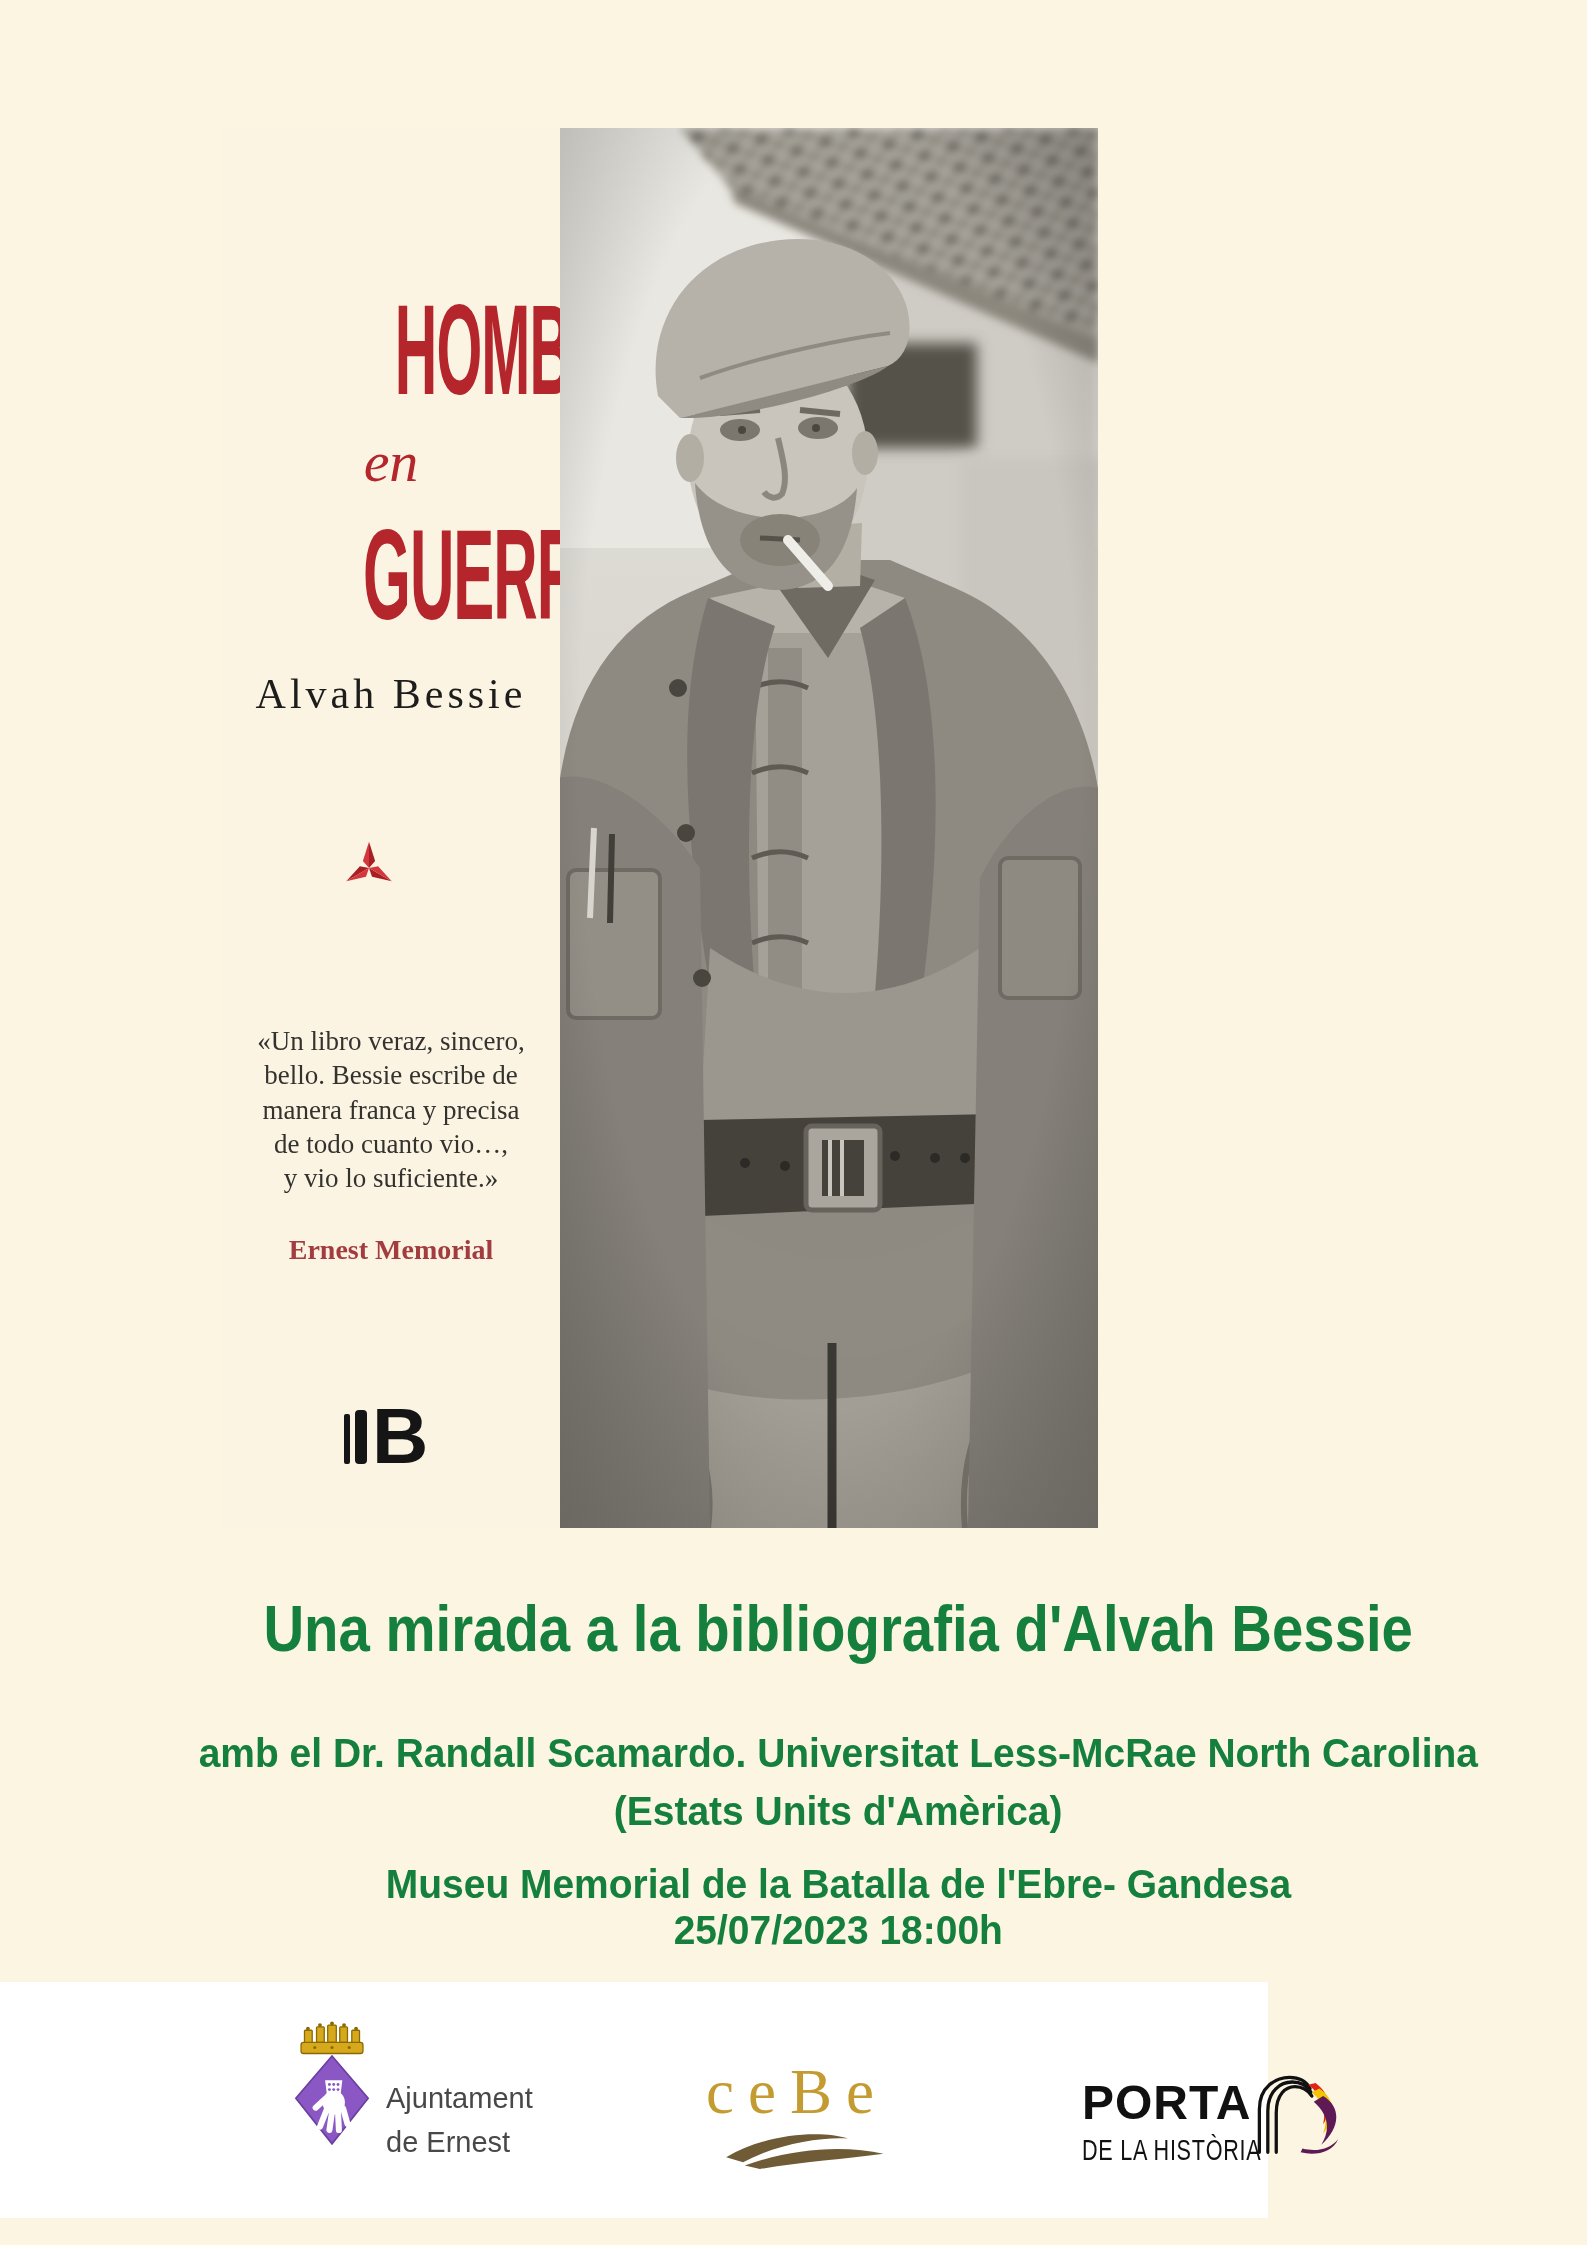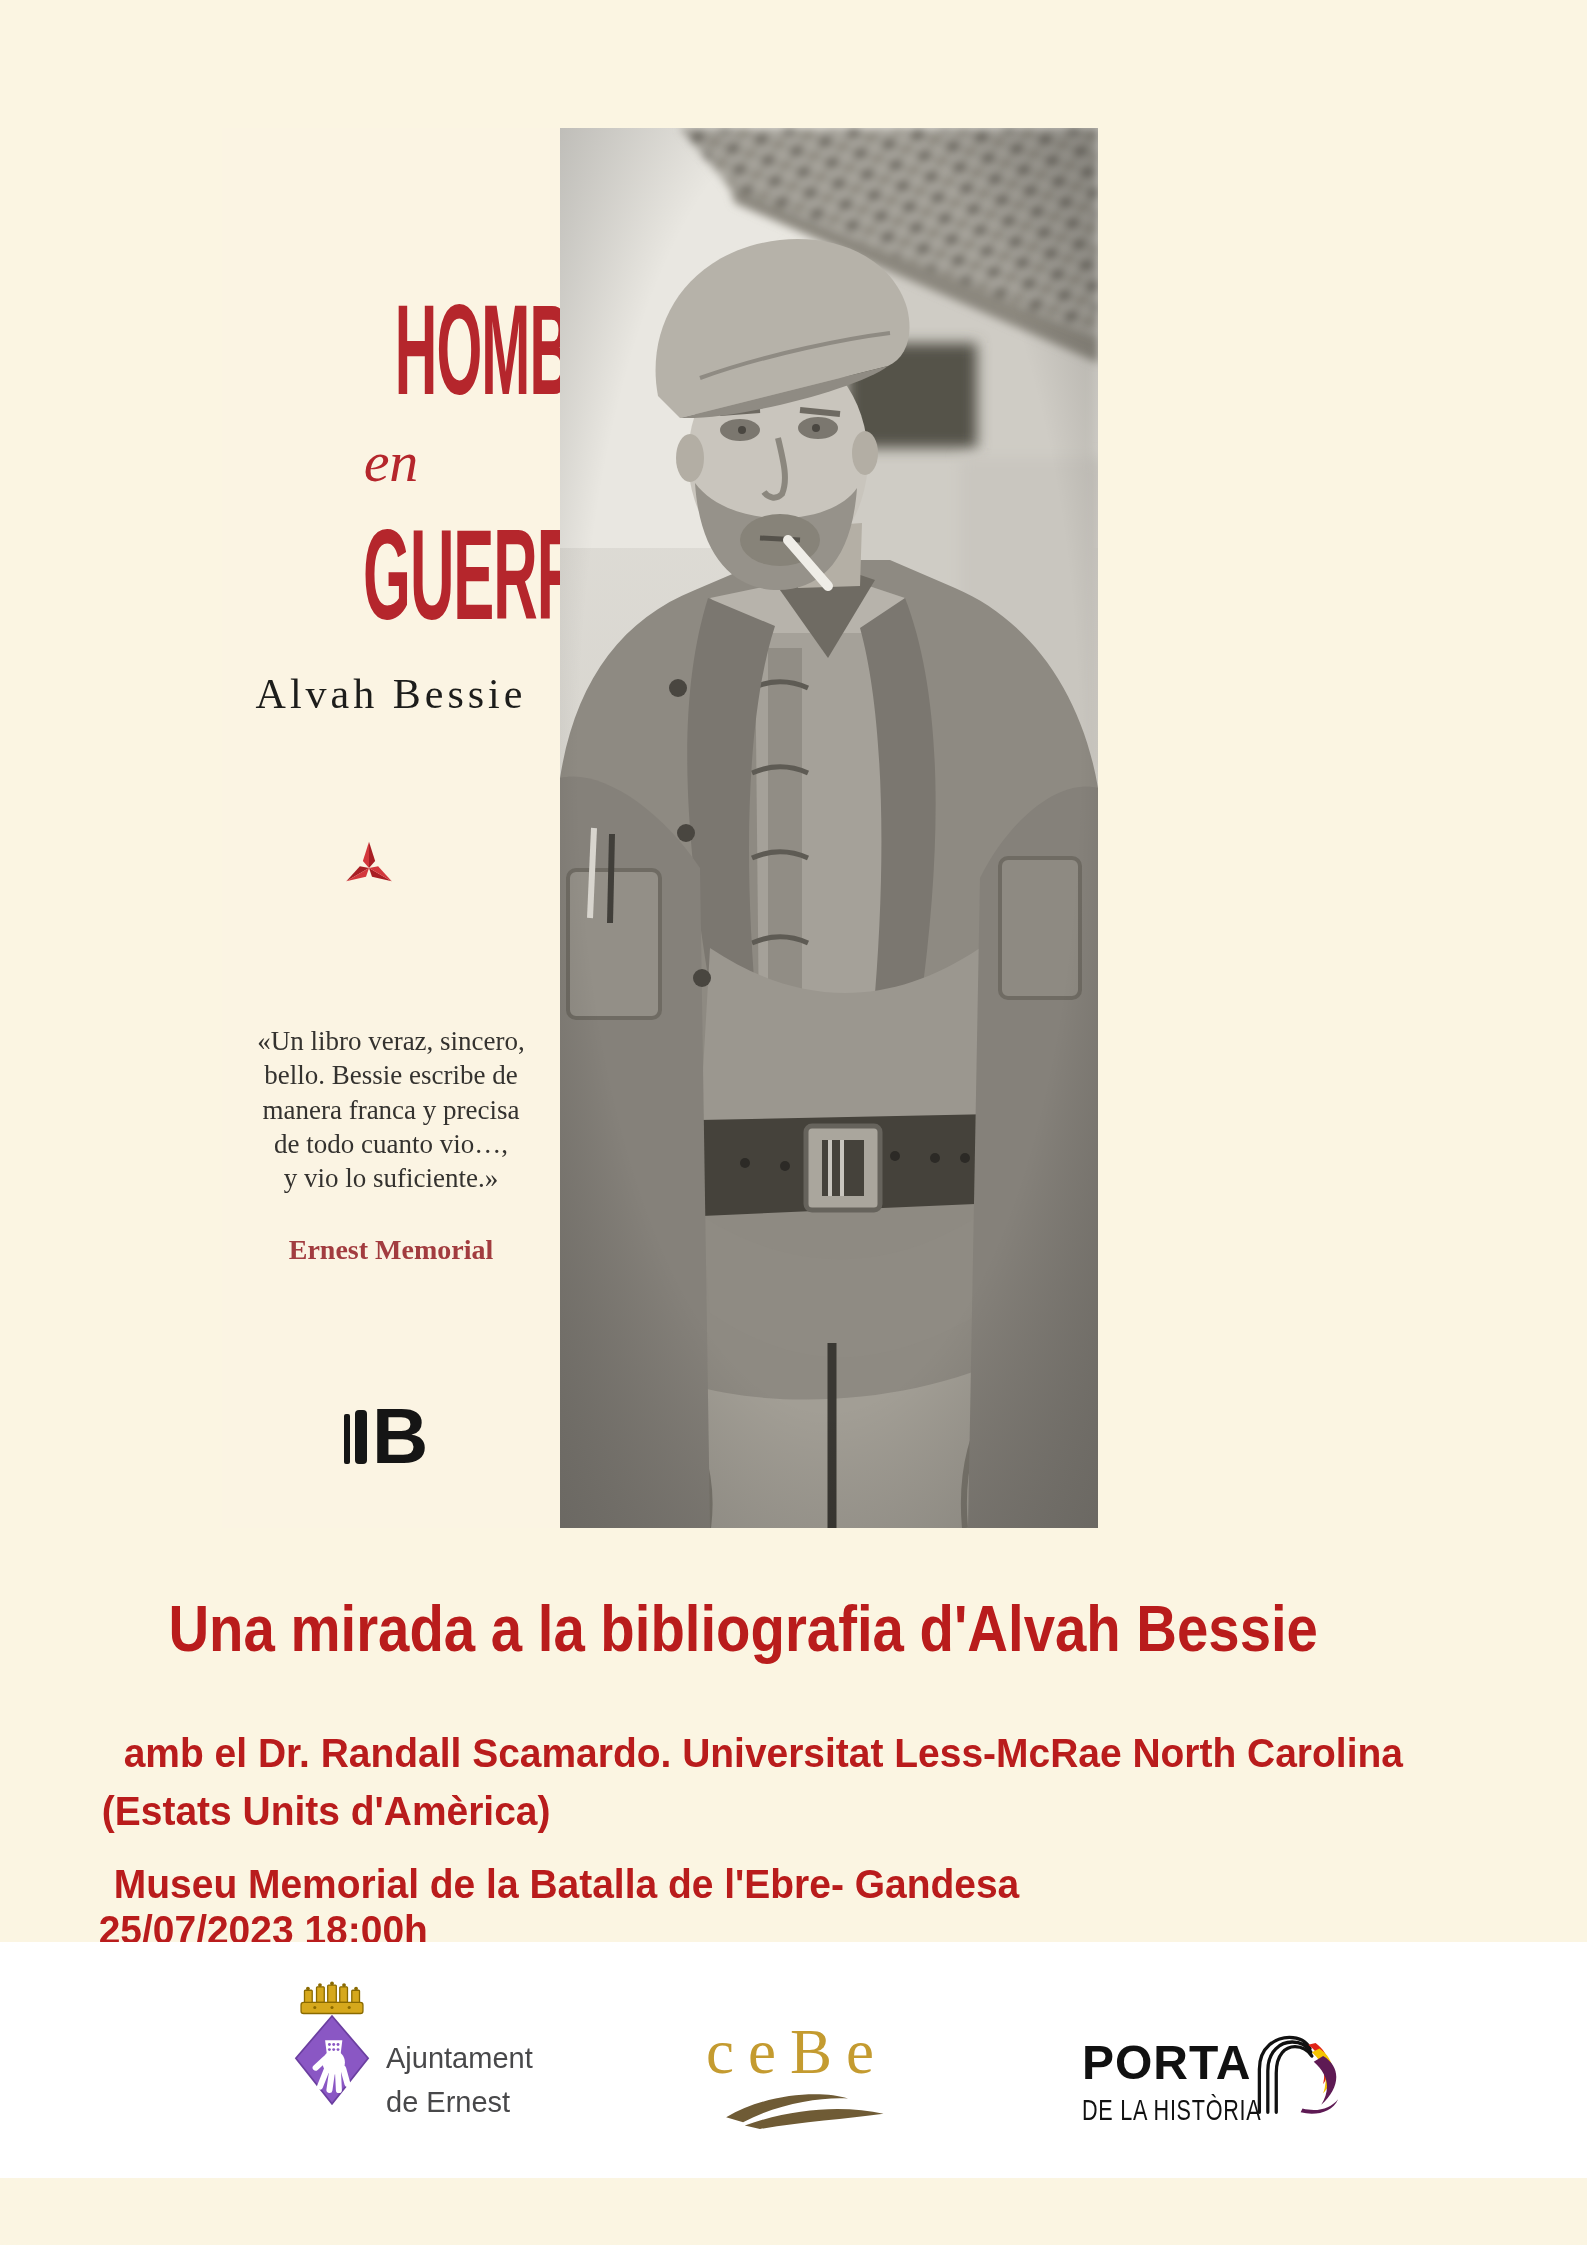--- a/index.html
+++ b/index.html
@@ -18,27 +18,27 @@
   .bk-quote span{display:block;}
   .bk-heming{top:1106px;font-family:"Liberation Serif",serif;font-weight:bold;font-size:28px;color:#A23C3F;}
   .bk-blogo{position:absolute;left:122px;top:1278px;display:flex;align-items:flex-end;gap:5px;height:58px;}
   .bk-blogo .bar1{width:6px;height:50px;background:#151515;border-radius:2px;}
   .bk-blogo .bar2{width:12px;height:54px;background:#151515;border-radius:4px;}
   .bk-blogo .bletter{font-weight:900;font-size:78px;line-height:.72;color:#151515;
                      font-family:"Liberation Sans",sans-serif;letter-spacing:-3px;}
   .photo{position:relative;width:538px;height:1400px;}
   .photo svg{display:block;width:100%;height:100%;}
   
-  .evt{position:absolute;left:90px;right:0;text-align:left;color:#b91c1c;}
+  .evt{position:absolute;left:90px;right:0;text-align:center;color:#15803d;}
   .evt-title{top:1596px;font-weight:bold;font-size:64px;line-height:1.05;}
   .evt-sub{top:1724px;font-weight:bold;font-size:41px;line-height:1.42;}
   .evt-venue{top:1862px;font-weight:bold;font-size:41px;line-height:1.1;}
   .evt-date{top:1908px;font-weight:bold;font-size:41px;line-height:1.1;}
   
-  .footer{position:absolute;left:0;top:1942px;width:1587px;height:236px;background:#FFFFFF;}
+  .footer{position:absolute;left:0;top:1982px;width:1268px;height:236px;background:#FFFFFF;}
   .crest{position:absolute;left:289px;top:24px;width:86px;height:150px;}
   .aj-text{position:absolute;left:386px;top:95px;font-size:29px;line-height:1.5;color:#48484a;}
   .cebe-text{position:absolute;left:706px;top:79px;font-family:"Liberation Serif",serif;
              font-size:63px;letter-spacing:14px;color:#C49B30;line-height:1;}
   .cebe-swoosh{position:absolute;left:706px;top:143px;width:196px;height:44px;}
   .porta{position:absolute;left:1082px;top:97px;}
   .porta-main{font-weight:bold;font-size:48px;letter-spacing:1px;line-height:1;color:#111;}
   .porta-subline{font-size:30px;letter-spacing:1px;line-height:1;color:#111;margin-top:8px;
             display:inline-block;transform:scaleX(.72);transform-origin:0 50%;white-space:nowrap;}
   .porta-icon{position:absolute;left:1250px;top:85px;width:90px;height:90px;}

